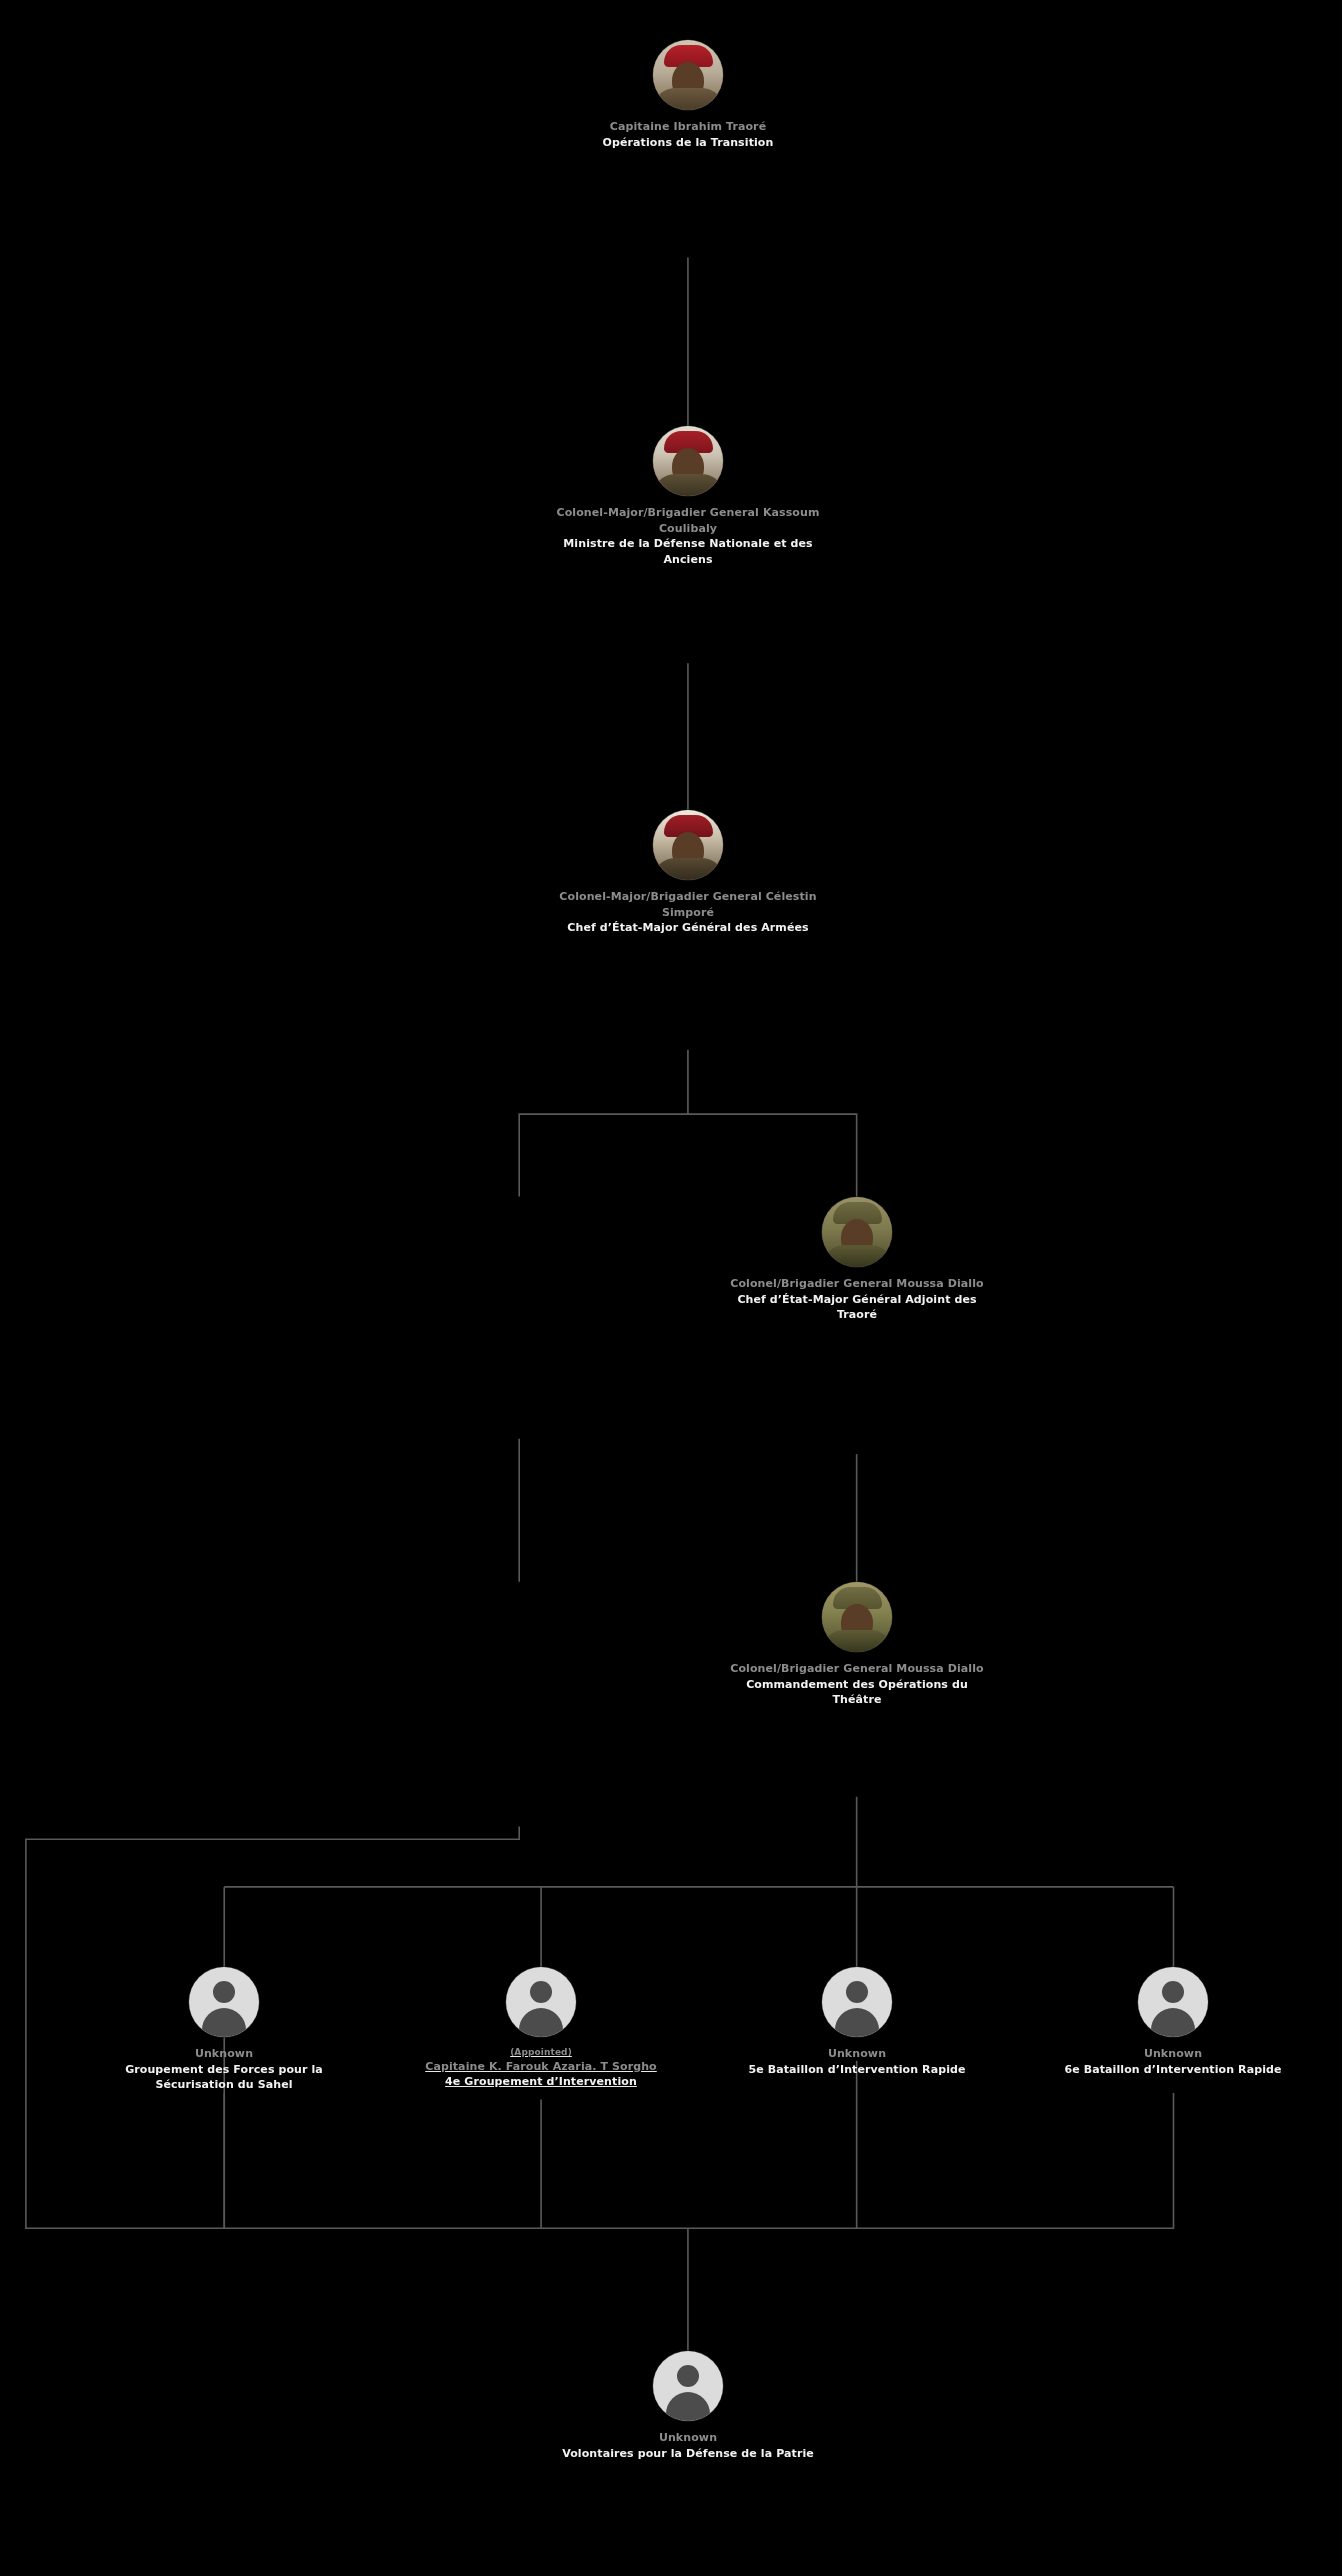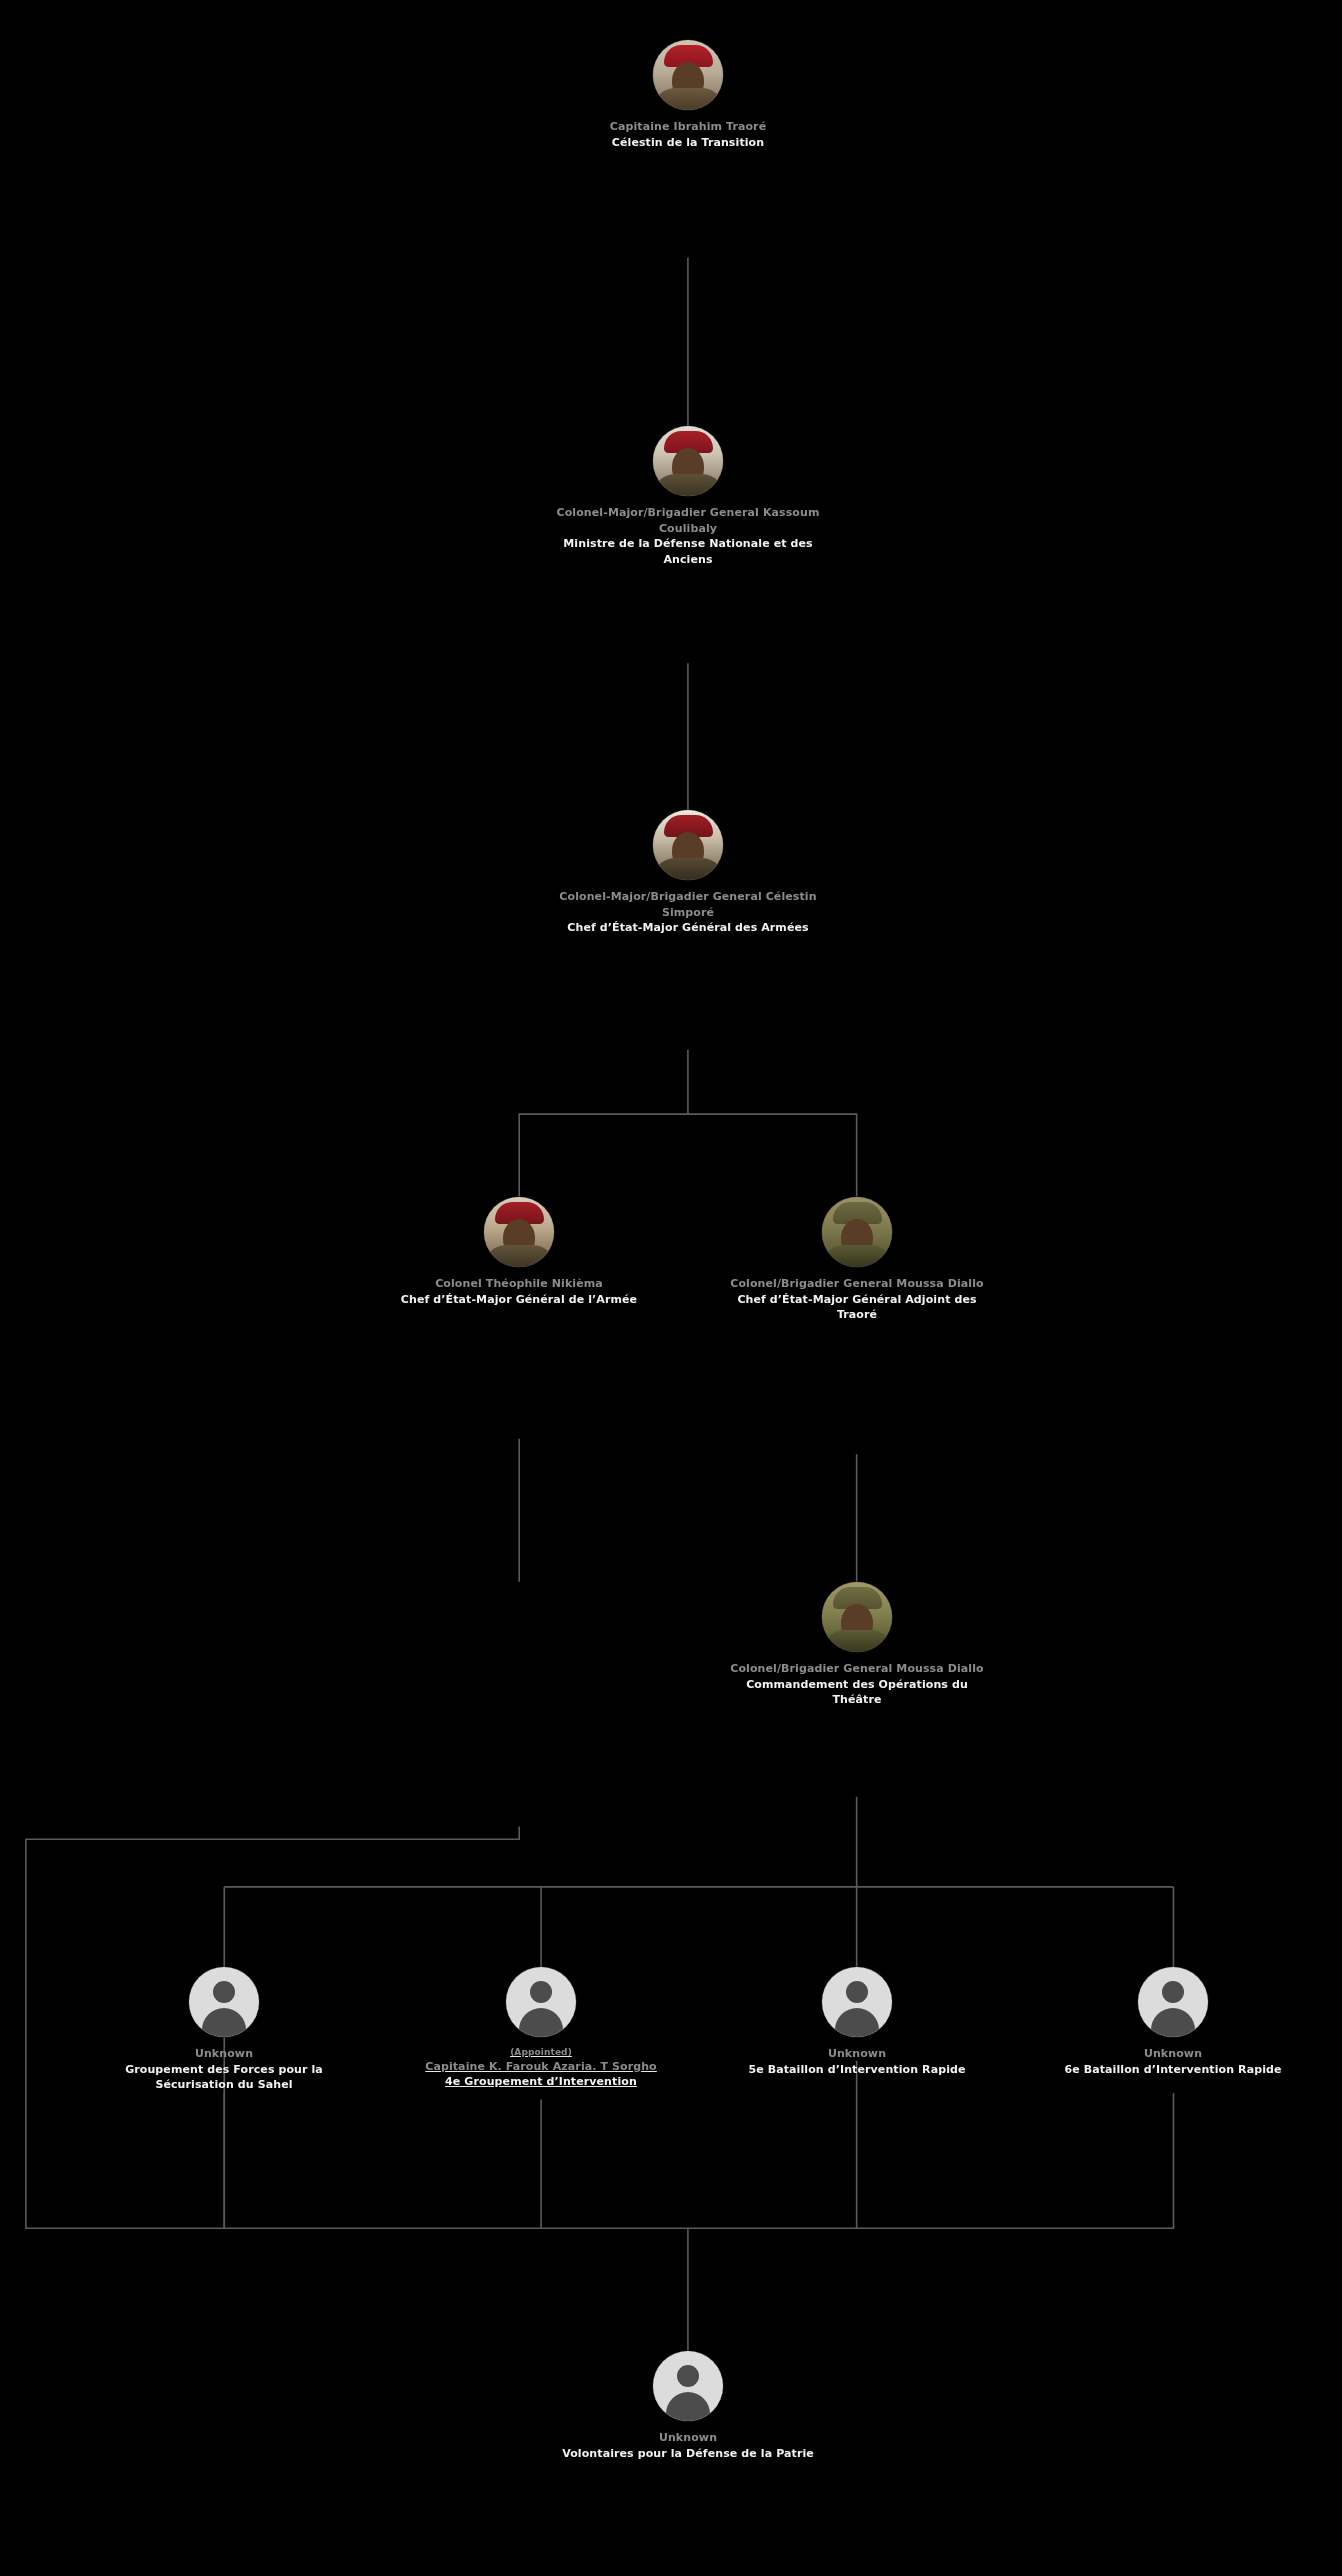--- a/index.html
+++ b/index.html
@@ -162,21 +162,21 @@
   </svg>
 
   <div class="node" style="left:688px; top:40px;">
     <div class="avatar photo">
       <div class="ph-bg" style="background:linear-gradient(180deg,#cfc6b6 0%,#b9ad99 45%,#7d6a4e 100%);"></div>
       <div class="ph-hat" style="background:linear-gradient(180deg,#b4202a 0%,#8c161d 100%);"></div>
       <div class="ph-face"></div>
       <div class="ph-shoulders" style="background:linear-gradient(180deg,#6c5a3f 0%,#4a3c28 100%);"></div>
     </div>
     <div class="rank">Capitaine Ibrahim Traoré</div>
-    <div class="title">Célestin de la Transition</div>
+    <div class="title">Opérations de la Transition</div>
   </div>
 
   <div class="node" style="left:688px; top:810px;">
     <div class="avatar photo">
       <div class="ph-bg" style="background:linear-gradient(180deg,#efe9df 0%,#c9bda9 40%,#6d5c42 100%);"></div>
       <div class="ph-hat" style="background:linear-gradient(180deg,#a01d25 0%,#72131a 100%);"></div>
       <div class="ph-face"></div>
       <div class="ph-shoulders" style="background:linear-gradient(180deg,#584a33 0%,#342c1e 100%);"></div>
     </div>
     <div class="rank">Colonel-Major/Brigadier General Célestin Simporé</div>
@@ -187,30 +187,20 @@
     <div class="avatar photo">
       <div class="ph-bg" style="background:linear-gradient(180deg,#e2ddd4 0%,#cdc4b4 40%,#7a6a52 100%);"></div>
       <div class="ph-hat" style="background:linear-gradient(180deg,#a81f27 0%,#7d151c 100%);"></div>
       <div class="ph-face"></div>
       <div class="ph-shoulders" style="background:linear-gradient(180deg,#5d5036 0%,#3b3322 100%);"></div>
     </div>
     <div class="rank">Colonel-Major/Brigadier General Kassoum Coulibaly</div>
     <div class="title">Ministre de la Défense Nationale et des Anciens</div>
   </div>
 
-  <div class="node" style="left:519px; top:1197px;">
-    <div class="avatar photo">
-      <div class="ph-bg" style="background:linear-gradient(180deg,#d9cfbd 0%,#b9a88c 45%,#6f5c3f 100%);"></div>
-      <div class="ph-hat" style="background:linear-gradient(180deg,#a41f27 0%,#78141b 100%);"></div>
-      <div class="ph-face"></div>
-      <div class="ph-shoulders" style="background:linear-gradient(180deg,#63543a 0%,#3d3423 100%);"></div>
-    </div>
-    <div class="rank">Colonel Théophile Nikièma</div>
-    <div class="title">Chef d’État-Major Général de l’Armée</div>
-  </div>
 
   <div class="node" style="left:857px; top:1197px;">
     <div class="avatar photo">
       <div class="ph-bg" style="background:linear-gradient(180deg,#9a9266 0%,#7e7a4e 45%,#4b4a2c 100%);"></div>
       <div class="ph-hat" style="background:linear-gradient(180deg,#6e6a42 0%,#55522f 100%);"></div>
       <div class="ph-face"></div>
       <div class="ph-shoulders" style="background:linear-gradient(180deg,#5c5a34 0%,#37361d 100%);"></div>
     </div>
     <div class="rank">Colonel/Brigadier General Moussa Diallo</div>
     <div class="title">Chef d’État-Major Général Adjoint des Traoré</div>

